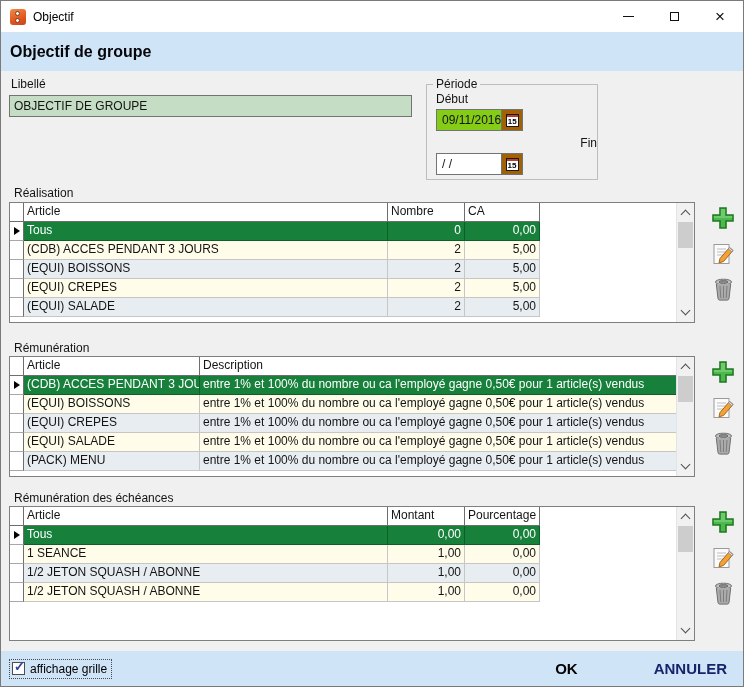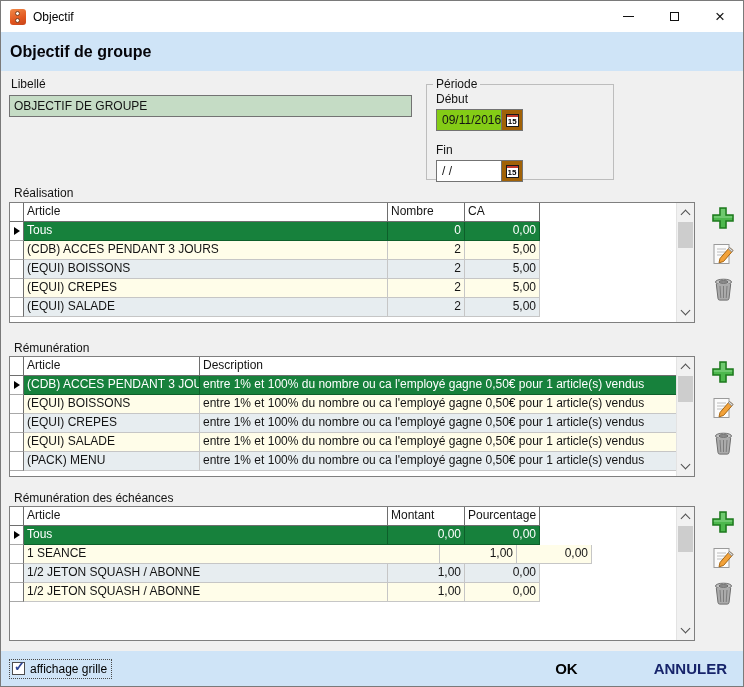--- a/index.html
+++ b/index.html
@@ -22,21 +22,21 @@
   .headerband{position:absolute;top:31px;left:0;right:0;height:39px;background:#cfe4f7;display:flex;align-items:center;padding-left:9px;box-sizing:border-box;}
   .headerband .t{font-size:16px;font-weight:bold;color:#05050a;}
   
   .body{position:absolute;top:70px;left:0;right:0;bottom:35px;background:#f0f0f0;}
   .lbl{position:absolute;font-size:12px;color:#141414;}
   .libelle-input{position:absolute;left:8px;top:24px;width:403px;height:22px;background:#c5dcc5;
     border:1px solid #737373;font-family:"Liberation Sans",sans-serif;font-size:12px;padding:0 4px;box-sizing:border-box;color:#141414;}
   .chk{width:13px;height:13px;background:#fff;border:1px solid #4d4d4d;box-sizing:border-box;display:inline-block;flex:none;position:relative;}
   .auto-row{position:absolute;left:8px;top:55px;display:flex;align-items:center;gap:7px;font-size:12px;color:#000;}
   
-  .periode{position:absolute;left:425px;top:6px;width:188px;height:103px;border:1px solid #bdbdbd;margin:0;padding:0 0 0 9px;box-sizing:border-box;}
+  .periode{position:absolute;left:425px;top:6px;width:172px;height:103px;border:1px solid #bdbdbd;margin:0;padding:0 0 0 9px;box-sizing:border-box;}
   .periode legend{font-size:12px;color:#141414;padding:0 3px;margin-left:-3px;}
   .pf-label{font-size:12px;color:#141414;margin:1px 0 3px 0;}
   .datefield{display:flex;width:87px;height:22px;border:1px solid #737373;box-sizing:border-box;background:#fff;}
   .datefield .val{flex:1;font-size:12px;display:flex;align-items:center;padding-left:5px;color:#141414;background:#fff;}
   .datefield.green .val{background:#84cc16;}
   .calbtn{width:20px;flex:none;border-left:1px solid #737373;background:#a16207;display:flex;align-items:center;justify-content:center;cursor:pointer;}
   .calicon{width:13px;height:13px;background:#fff;border:1px solid #1a1a1a;box-sizing:border-box;position:relative;
     font-size:8px;font-weight:bold;color:#000;display:flex;align-items:flex-end;justify-content:center;line-height:8px;}
   .calicon::before{content:"";position:absolute;top:0;left:0;right:0;height:2px;background:#c0392b;}
   
@@ -108,21 +108,21 @@
 
     <fieldset class="periode">
       <legend>Période</legend>
       <div class="pf-label">Début</div>
       <div class="datefield green">
         <span class="val">09/11/2016</span>
         <span class="calbtn">
           <span class="calicon">15</span>
         </span>
       </div>
-      <div class="pf-label" style="margin-top:12px;">Fin</div>
+      <div class="pf-label" style="margin-top:5px;text-align:right;">Fin</div>
       <div class="datefield">
         <span class="val">/ /</span>
         <span class="calbtn">
           <span class="calicon">15</span>
         </span>
       </div>
     </fieldset>
 
     <div class="lbl" style="left:13px;top:115px;">Réalisation</div>
     <div class="tablebox" style="top:131px;height:121px;">
@@ -292,21 +292,21 @@
           <div class="trow row-sel">
             <div class="tcell selcell">
               <div class="tri"></div>
             </div>
             <div class="tcell" style="width: 364px;">Tous</div>
             <div class="tcell align-r" style="width: 77px;">0,00</div>
             <div class="tcell align-r" style="width: 75px;">0,00</div>
           </div>
           <div class="trow row-cream">
             <div class="tcell selcell"></div>
-            <div class="tcell" style="width: 416px;">1 SEANCE</div>
+            <div class="tcell" style="width: 364px;">1 SEANCE</div>
             <div class="tcell align-r" style="width: 77px;">1,00</div>
             <div class="tcell align-r" style="width: 75px;">0,00</div>
           </div>
           <div class="trow row-blue">
             <div class="tcell selcell"></div>
             <div class="tcell" style="width: 364px;">1/2 JETON SQUASH / ABONNE</div>
             <div class="tcell align-r" style="width: 77px;">1,00</div>
             <div class="tcell align-r" style="width: 75px;">0,00</div>
           </div>
           <div class="trow row-cream">

